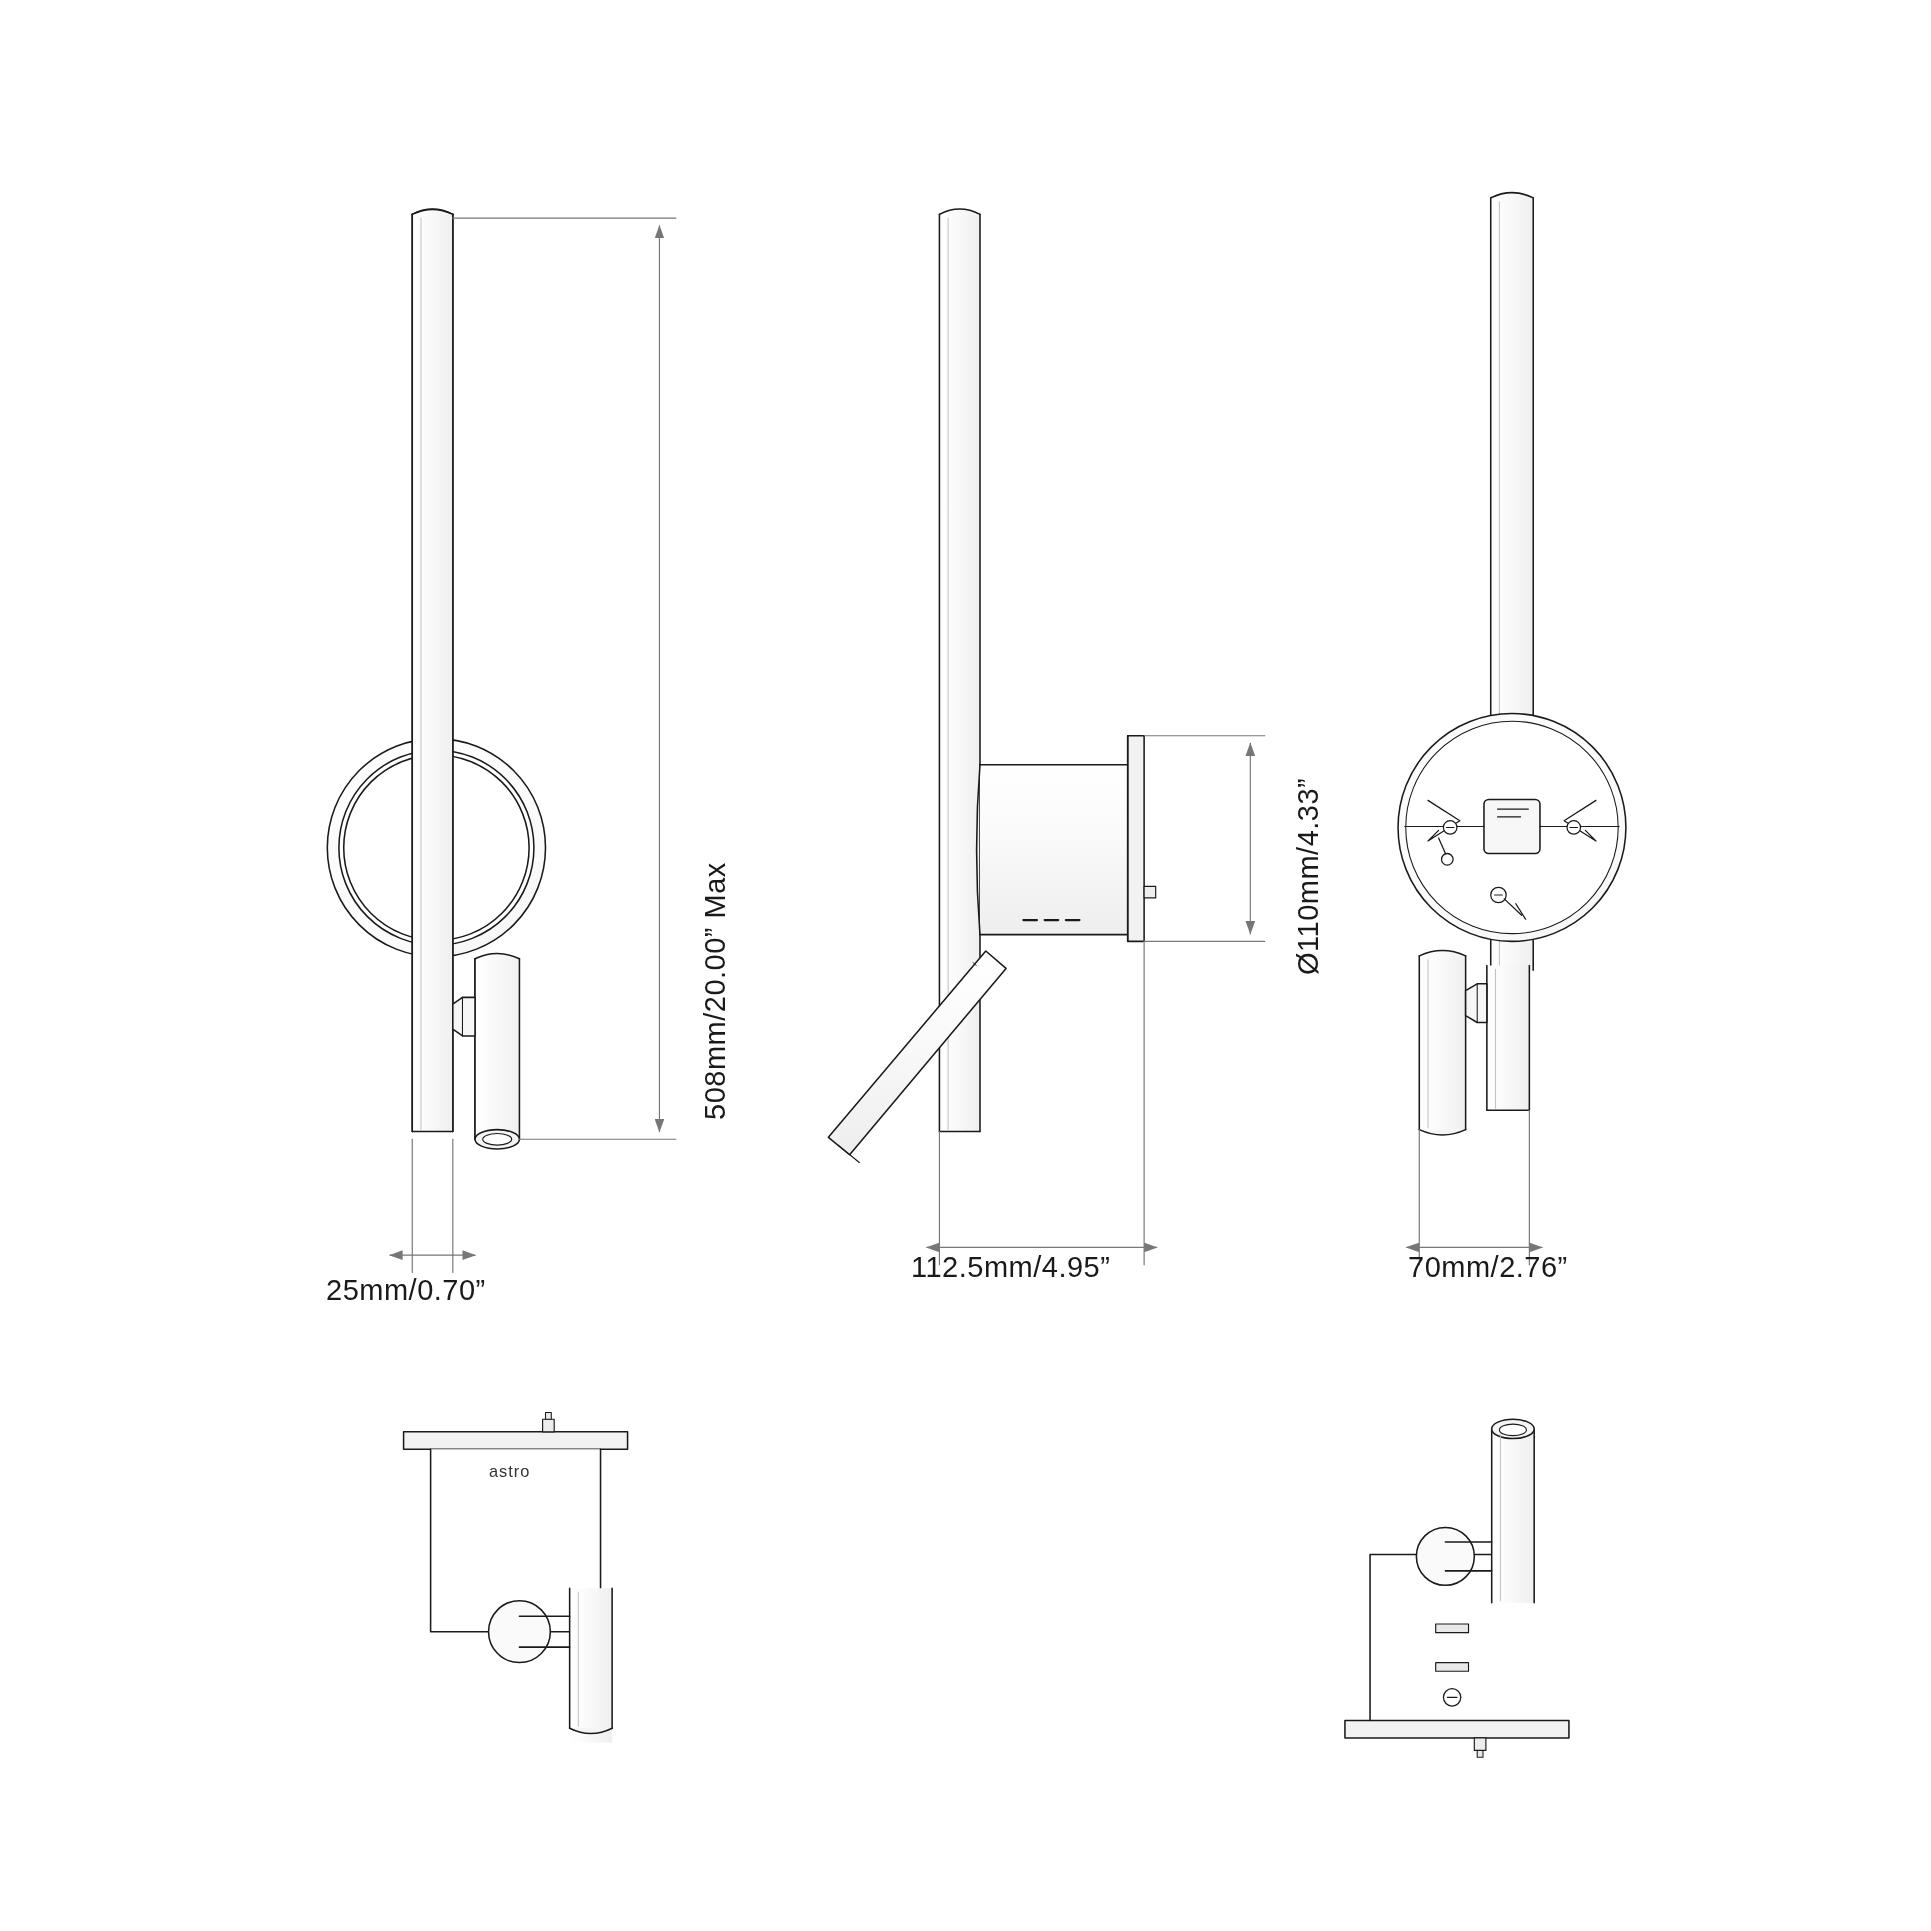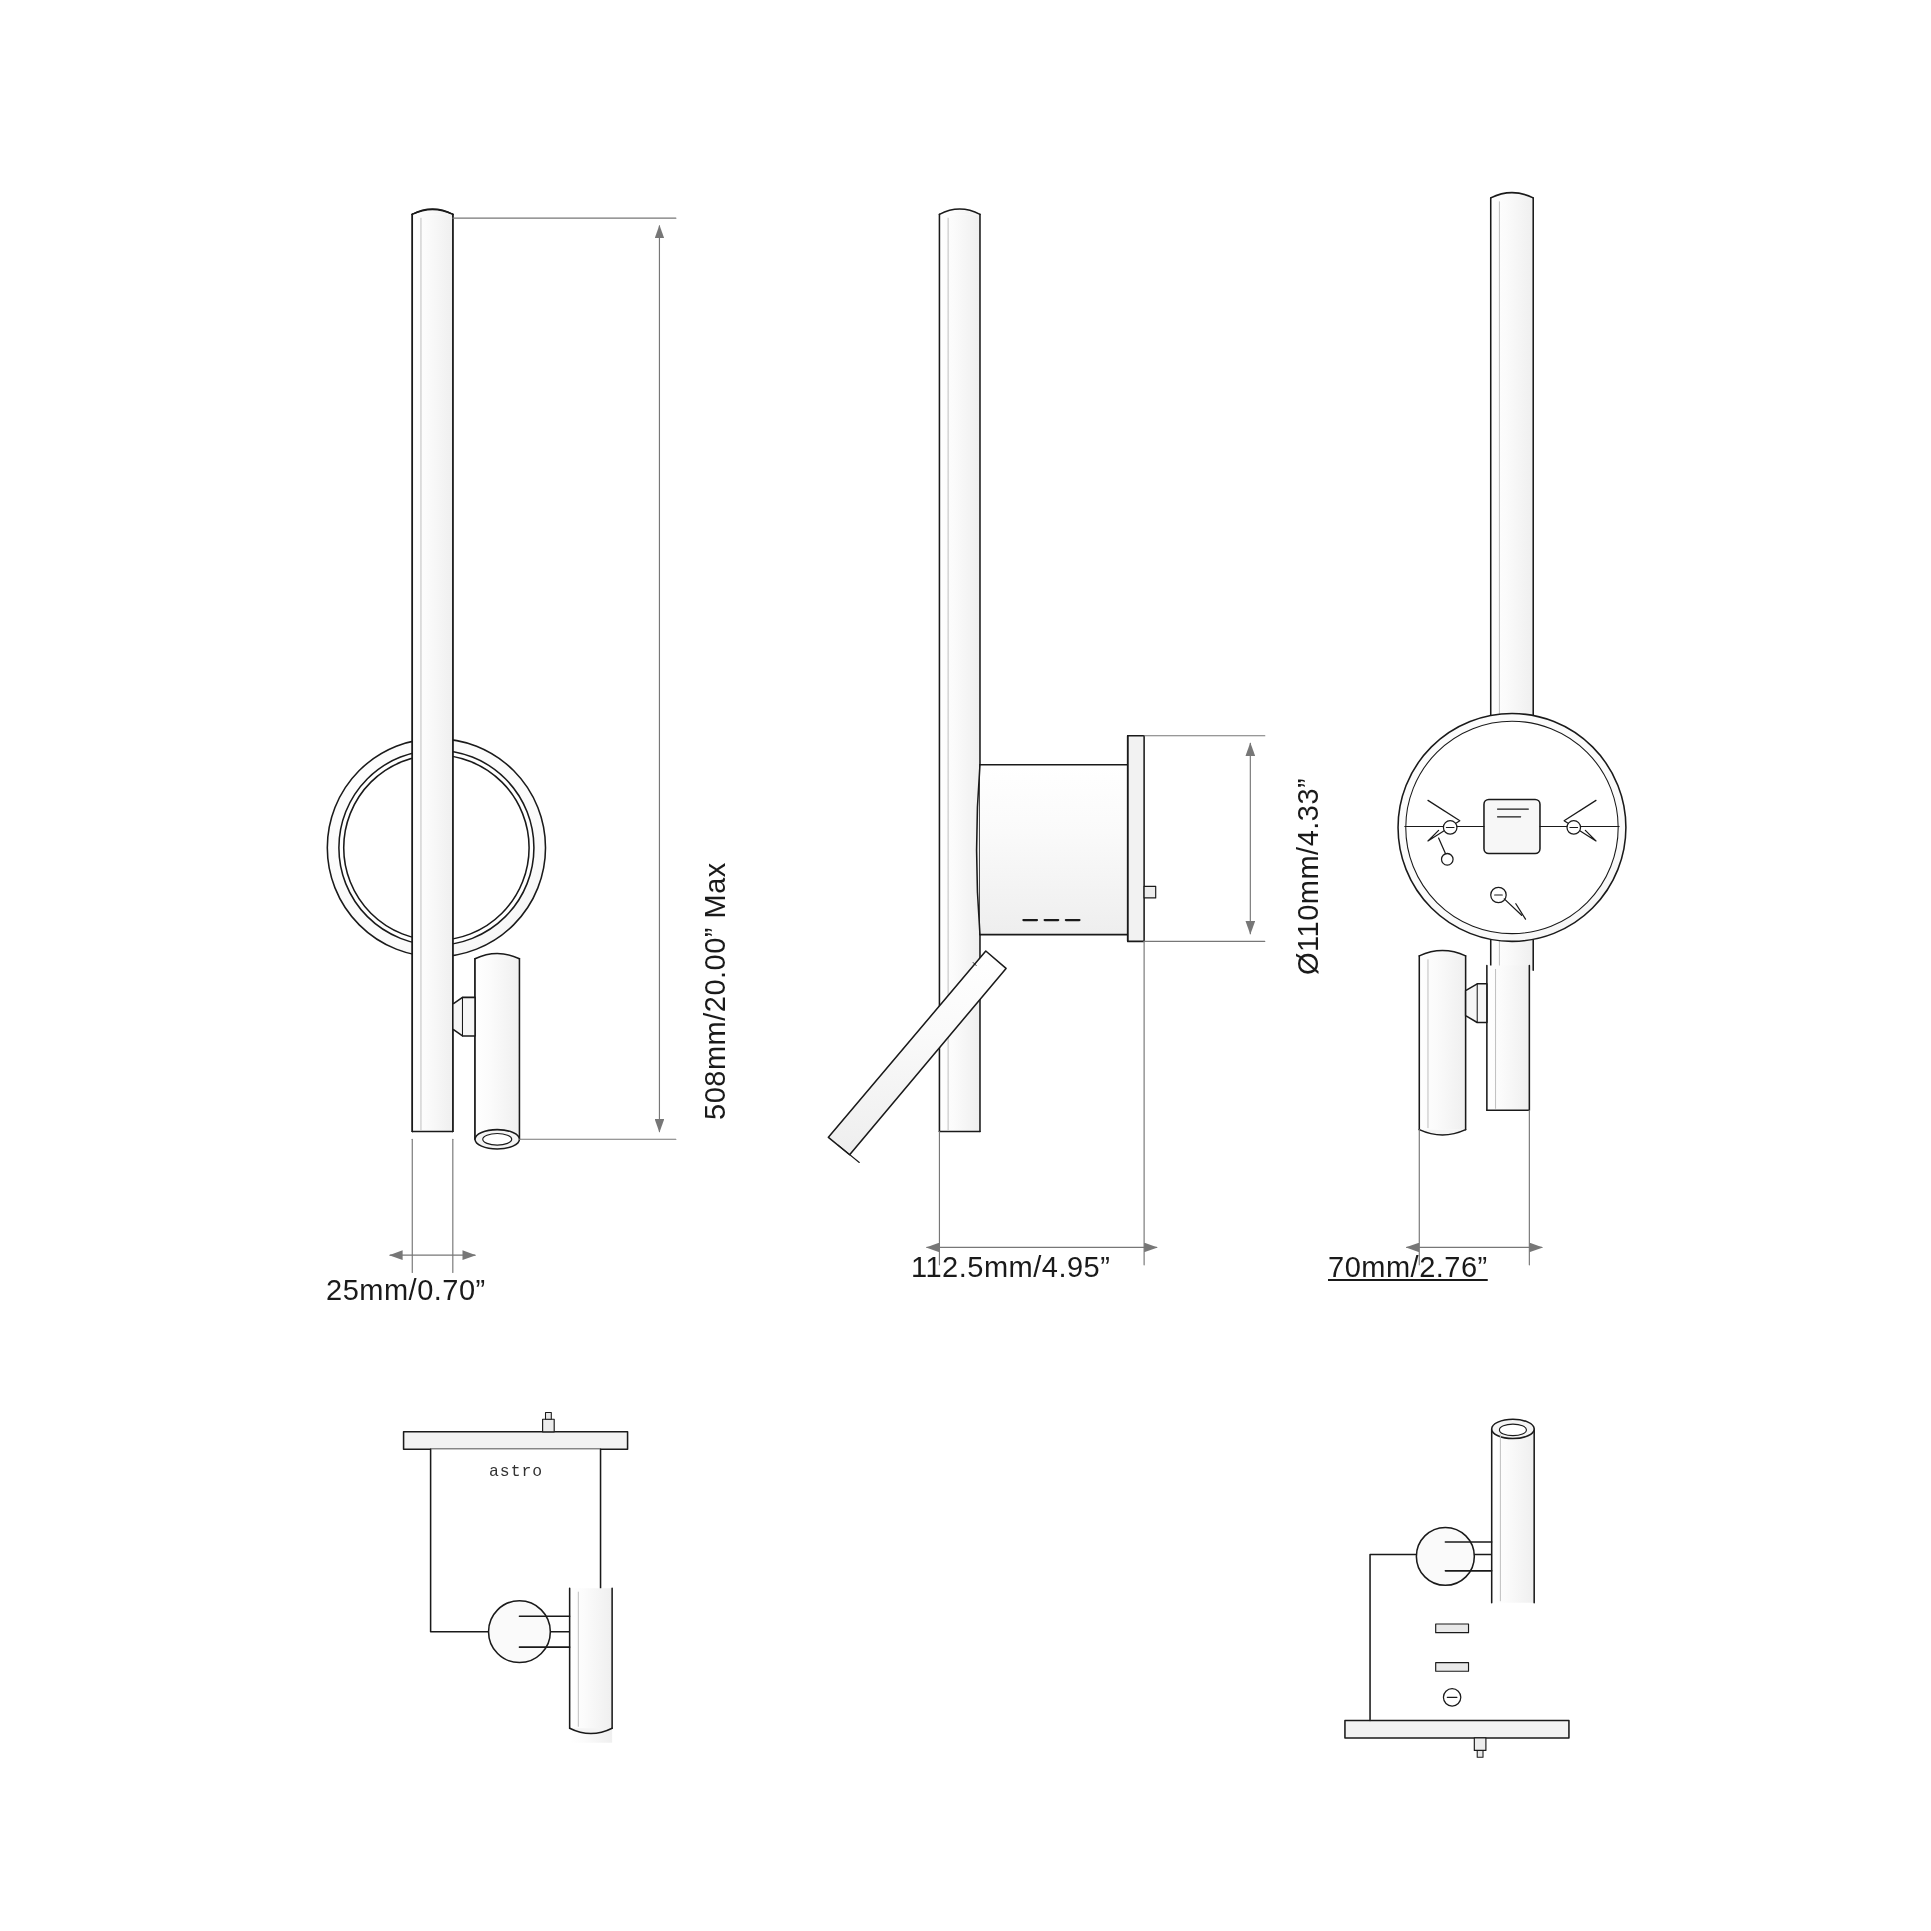--- a/index.html
+++ b/index.html
@@ -261,18 +261,18 @@
   </svg>
 
   <div class="dim-label vertical" style="left: 699px; top: 1120px;">508mm/20.00” Max</div>
 
   <div class="dim-label" style="left: 326px; top: 1274px;">25mm/0.70”</div>
 
   <div class="dim-label vertical" style="left: 1292px; top: 975px;">Ø110mm/4.33”</div>
 
   <div class="dim-label" style="left: 911px; top: 1251px;">112.5mm/4.95”</div>
 
-  <div class="dim-label" style="left: 1328px; top: 1251px; text-decoration: underline;">70mm/2.76”</div>
-
-  <div class="brand-label" style="left: 489px; top: 1462px; font-family: Liberation Mono, monospace;">astro</div>
+  <div class="dim-label" style="left: 1408px; top: 1251px;">70mm/2.76”</div>
+
+  <div class="brand-label" style="left: 489px; top: 1462px;">astro</div>
 
 </div>
 
 
 </body></html>

